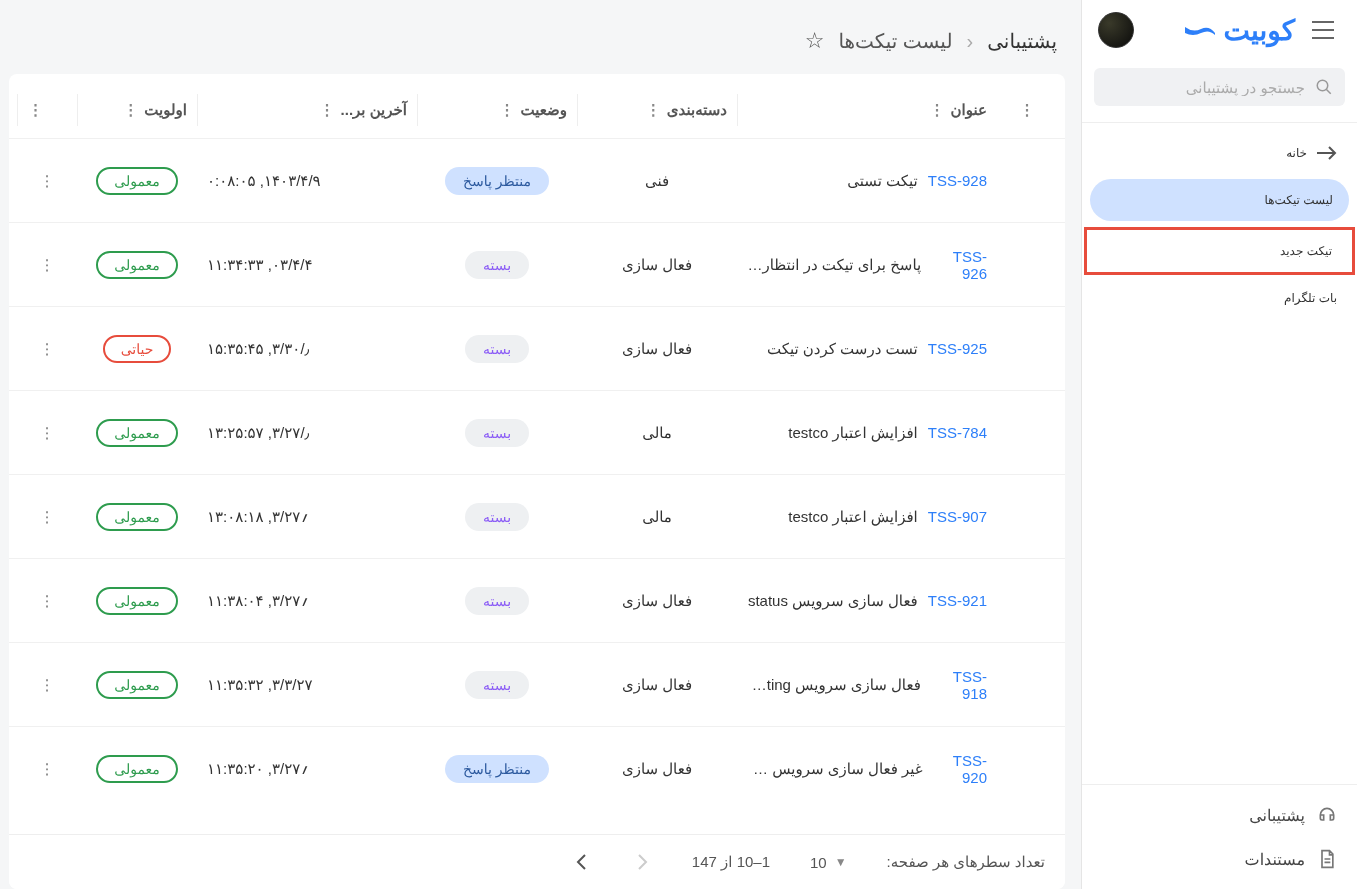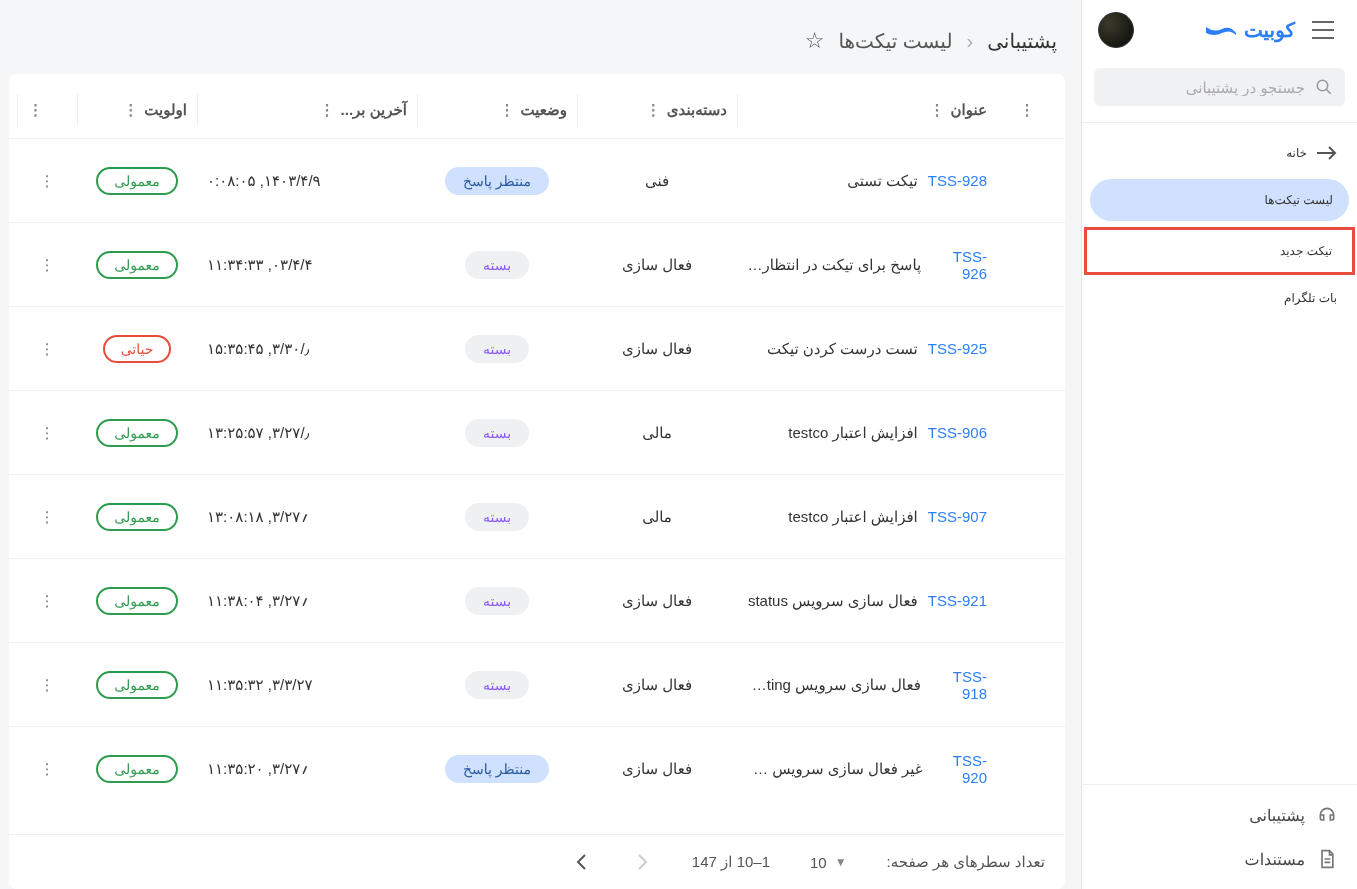--- a/index.html
+++ b/index.html
@@ -27,21 +27,21 @@
   padding: 12px 16px;
   gap: 10px;
 }
 .menu-btn {
   width: 36px; height: 36px;
   display: flex; align-items: center; justify-content: center;
   cursor: pointer; color: #555;
 }
 .brand {
   display: flex; align-items: center; gap: 8px;
-  color: #2d7ff9; font-weight: 600; font-size: 20px;
+  color: #2d7ff9; font-weight: 600; font-size: 28px;
   flex: 1;
 }
 .brand-wave { color: #2d7ff9; transform: scaleX(-1); }
 .avatar {
   width: 36px; height: 36px; border-radius: 50%;
   background: radial-gradient(circle at 30% 30%, #3a3a2a, #0a0a0a);
   border: 1px solid #333;
 }
 .search-box {
   margin: 8px 12px;
@@ -311,21 +311,21 @@
             <div class="cell center">
               <span class="priority-chip critical">حیاتی</span>
             </div>
             <div class="cell center">
               <span class="row-menu">⋮</span>
             </div>
           </div>
           <div class="trow">
             <div class="cell center"></div>
             <div class="cell">
-              <span class="ticket-id">TSS-906</span>
+              <span class="ticket-id">TSS-784</span>
               <span class="ticket-title">افزایش اعتبار testco</span>
             </div>
             <div class="cell center">
               <span>مالی</span>
             </div>
             <div class="cell center">
               <span class="status-chip">بسته</span>
             </div>
             <div class="cell end">
               <span>٫/۳/۲۷, ۱۳:۲۵:۵۷</span>

